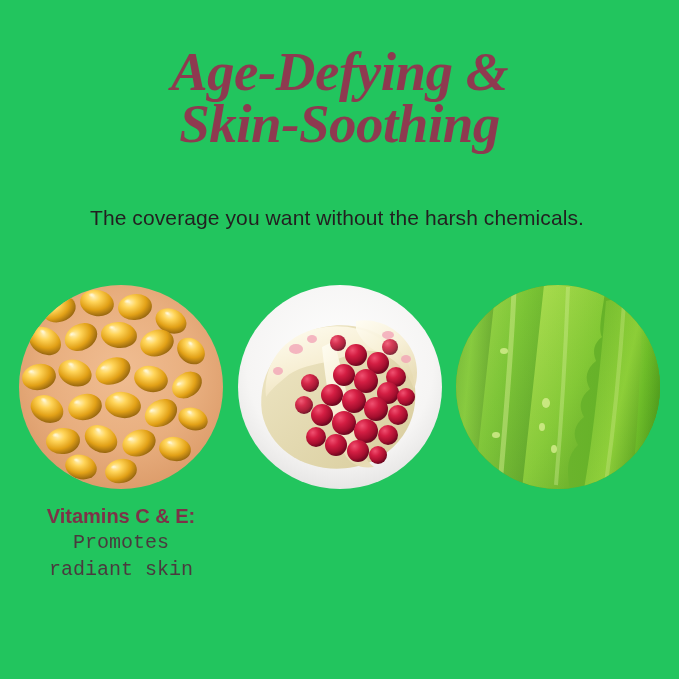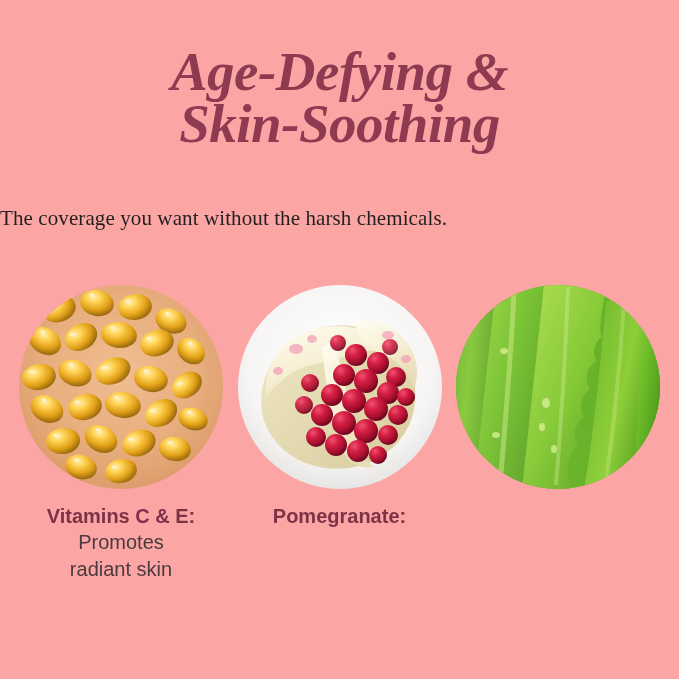--- a/index.html
+++ b/index.html
@@ -11,21 +11,21 @@
     height: 679px;
     background: #ecebea;
     font-family: "Liberation Sans", sans-serif;
     overflow: hidden;
     position: relative;
   }
 
   .infographic {
     position: absolute;
     inset: 0;
-    background: #fca5a5;
+    background: #22c55e;
   }
 
   
   .headline {
     position: absolute;
     top: 46px;
     left: 0;
     width: 679px;
     text-align: center;
     font-family: "Liberation Serif", "DejaVu Serif", serif;
@@ -36,22 +36,22 @@
     letter-spacing: -0.5px;
     color: #8e3a50;
     white-space: pre-line;
   }
 
   .subtitle {
     position: absolute;
     top: 205px;
     left: 0;
     width: 674px;
-    text-align: left;
-    font-family: Liberation Serif, serif;
+    text-align: center;
+    font-family: Liberation Sans, sans-serif;
     font-size: 21px;
     line-height: 26px;
     color: #231f20;
     letter-spacing: 0.1px;
   }
 
   
   .columns {
     position: absolute;
     top: 285px;
@@ -96,21 +96,21 @@
     font-family: "Liberation Sans", sans-serif;
     font-weight: bold;
     font-size: 20px;
     line-height: 26px;
     color: #7d3248;
     white-space: nowrap;
   }
 
   .caption-body {
     display: block;
-    font-family: Liberation Sans, sans-serif;
+    font-family: Liberation Mono, monospace;
     font-weight: normal;
     font-size: 20px;
     line-height: 27px;
     color: #4a3a3e;
     white-space: pre-line;
   }
 </style>
 </head>
 <body>
 
@@ -318,21 +318,20 @@
           <g fill="#F2A0B4" opacity="0.75">
             <ellipse cx="58" cy="64" rx="7" ry="5"></ellipse>
             <ellipse cx="74" cy="54" rx="5" ry="4"></ellipse>
             <ellipse cx="150" cy="50" rx="6" ry="4"></ellipse>
             <ellipse cx="168" cy="74" rx="5" ry="4"></ellipse>
             <ellipse cx="40" cy="86" rx="5" ry="4"></ellipse>
           </g>
         </svg>
       </div>
       <div class="caption">
-        <span class="caption-title">Pomegranate:</span>
       </div>
     </div>
 
     <div class="column">
       <div class="circle">
         <svg viewBox="0 0 204 204" xmlns="http://www.w3.org/2000/svg">
           <defs>
             <linearGradient id="leafA" x1="0%" y1="0%" x2="100%" y2="30%">
               <stop offset="0%" stop-color="#4E9A1E"></stop>
               <stop offset="45%" stop-color="#74C22C"></stop>

